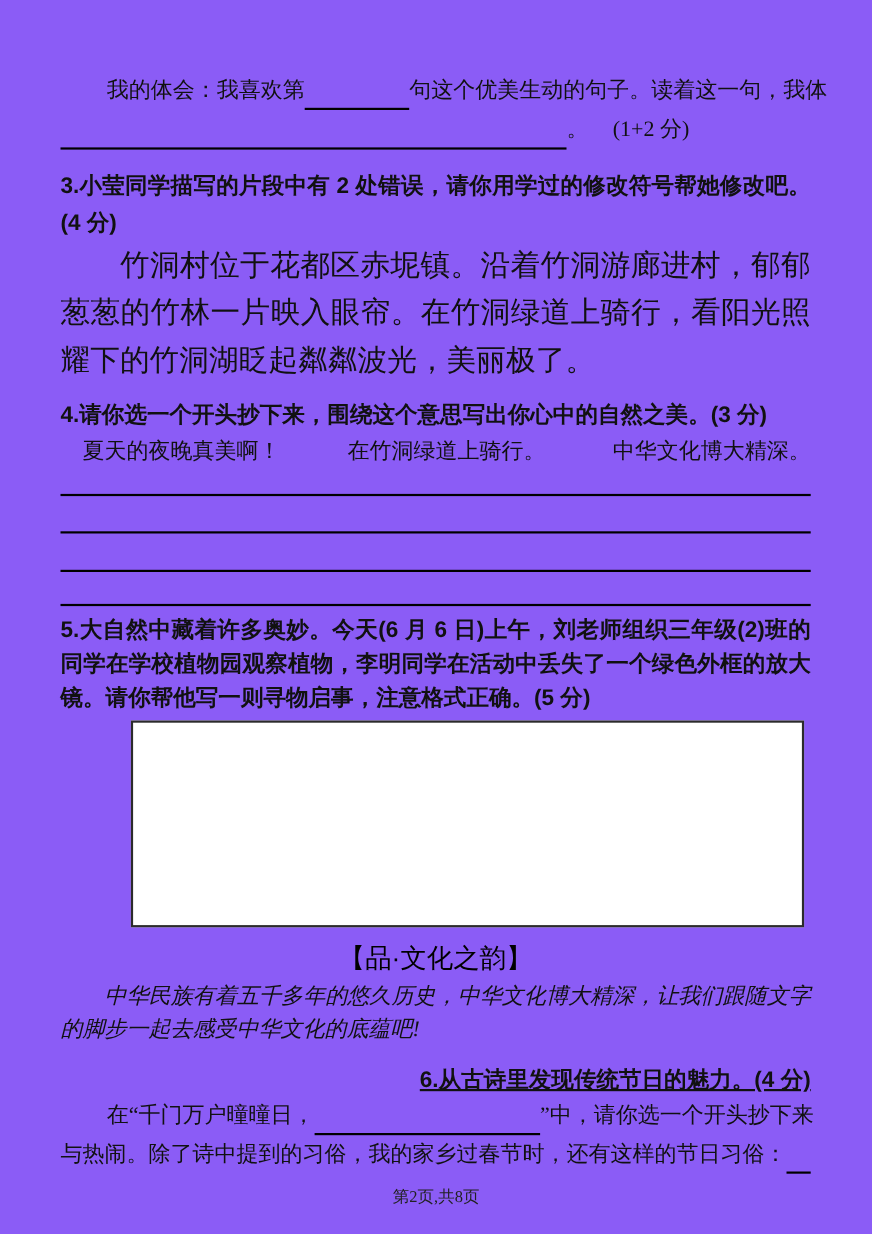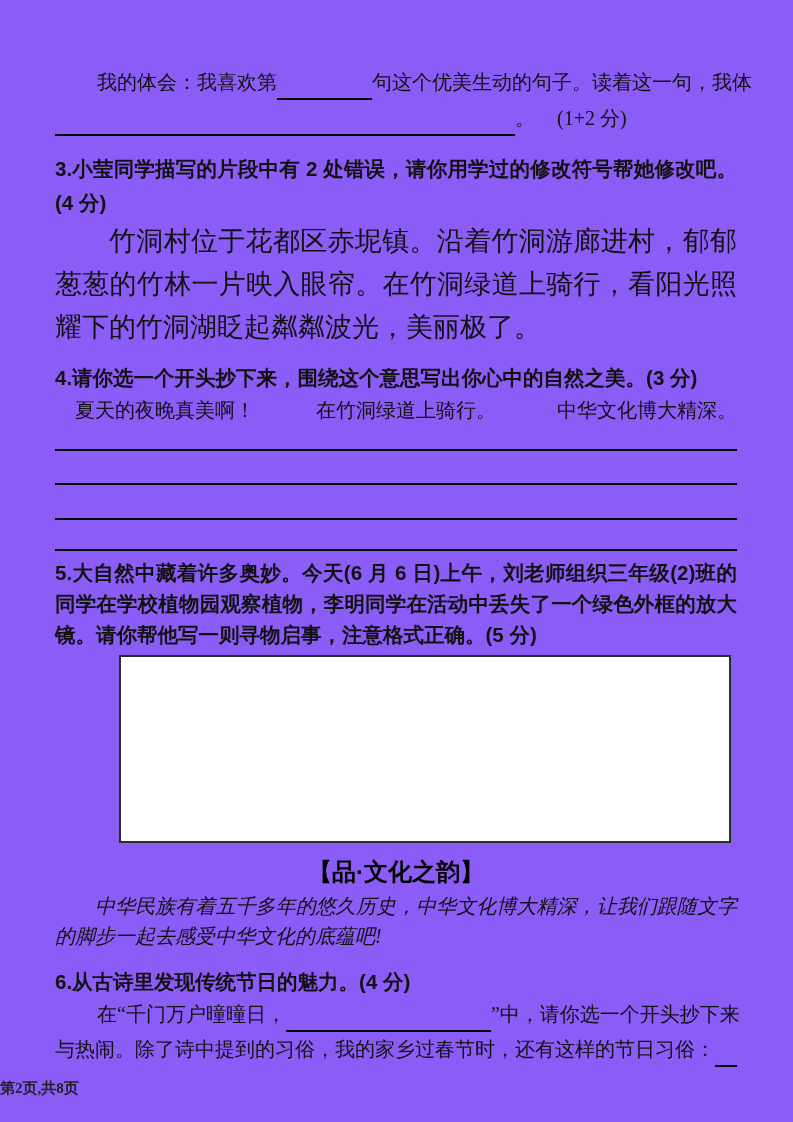--- a/index.html
+++ b/index.html
@@ -49,21 +49,21 @@
     font-family: "Liberation Sans", sans-serif;
     font-weight: 700;
     font-size: 20.5px;
     line-height: 34px;
     text-align: justify;
     margin: 0;
   }
   .q3-prompt { margin-top: 16px; }
   .q4-prompt { margin-top: 12px; }
   .q5-prompt { margin-top: 6px; line-height: 31px; }
-  .q6-prompt { margin-top: 6px; line-height: 30px; text-align: left; }
+  .q6-prompt { margin-top: 6px; line-height: 30px; text-align: right; text-decoration: underline; }
 
   
   .passage {
     margin: 0;
     font-size: 27px;
     line-height: 43px;
     text-indent: 2em;
     text-align: justify;
   }
 
@@ -94,21 +94,21 @@
     height: 184px;
     border: 2px solid #2b2b2b;
     background: #ffffff;
   }
 
   
   .section-heading {
     margin-top: 14px;
     text-align: center;
     font-family: "Liberation Sans", sans-serif;
-    font-weight: 700;
+    font-weight: 400;
     font-size: 24px;
     line-height: 30px;
     color: #000000;
   }
   .intro {
     margin: 4px 0 16px 0;
     font-size: 20px;
     line-height: 30px;
     text-indent: 2em;
     text-align: justify;
@@ -117,23 +117,23 @@
 
   
   .q6-line { line-height: 35px; }
 
   
   .footer {
     position: absolute;
     left: 0;
     right: 0;
     bottom: 24px;
+    text-align: center;
     font-size: 15px;
     color: #222222;
-    font-weight: bold;
   }
 </style>
 </head>
 <body>
 
 <div class="page">
   <div class="content">
 
     <section>
       <div class="line indent">

